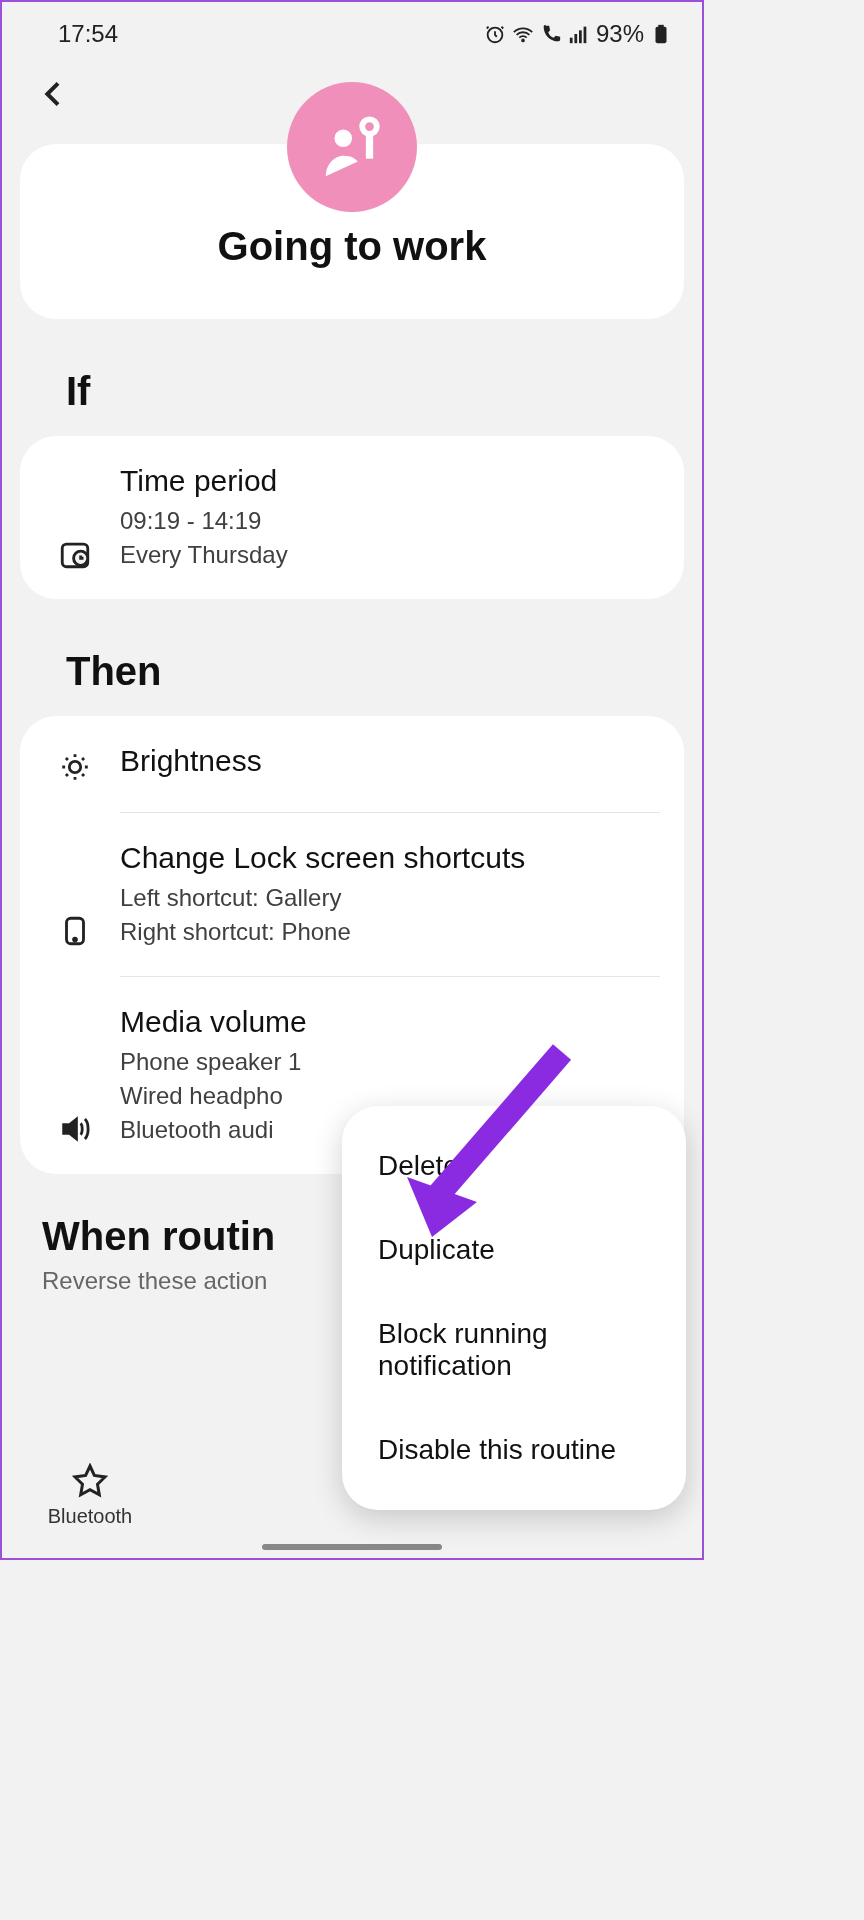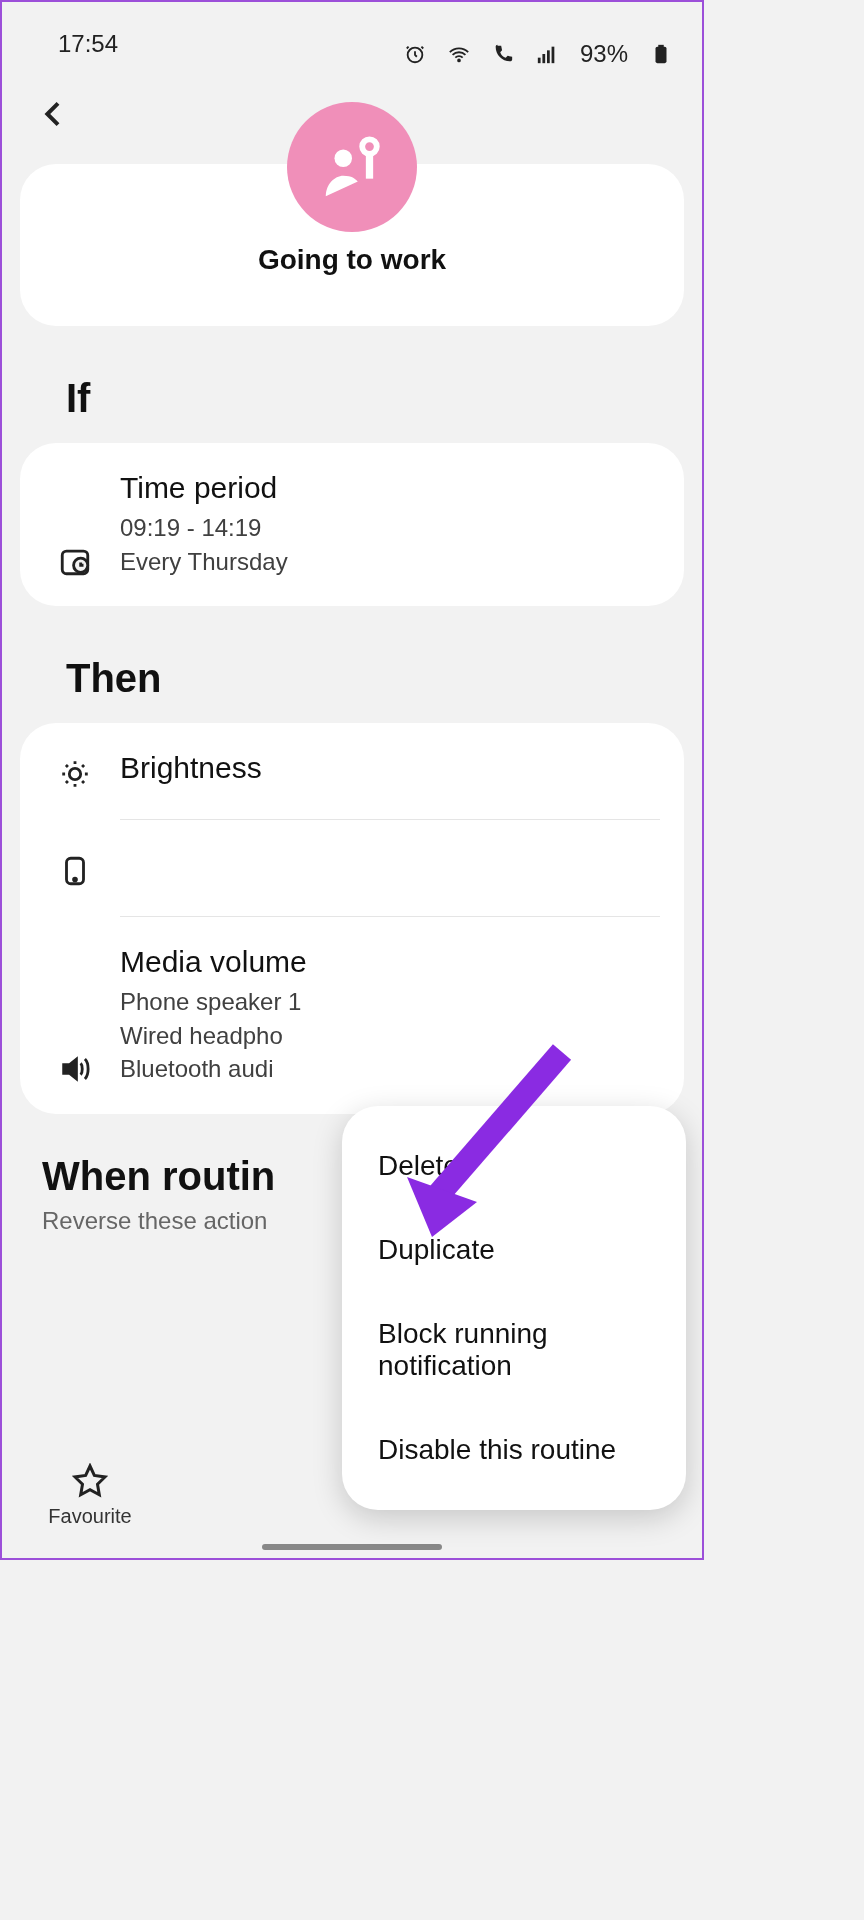--- a/index.html
+++ b/index.html
@@ -1,25 +1,25 @@
 <!DOCTYPE html>
 <html><head>
   <meta charset="utf-8">
   <style>
     *{margin:0;padding:0;box-sizing:border-box;font-family:sans-serif;}
     body{width:704px;height:1560px;background:#f2f2f2;border:2px solid #9c4fd9;position:relative;overflow:hidden;}
     .status-bar{display:flex;justify-content:space-between;align-items:center;padding:18px 30px 10px 56px;font-size:24px;color:#222;}
-    .status-right{display:flex;align-items:center;gap:22px;margin-top:20px;}
+    .status-right{display:flex;align-items:center;gap:6px;}
     .status-right svg{width:22px;height:22px;}
     .back-btn{padding:20px 36px 30px 36px;}
     .back-btn svg{width:32px;height:32px;}
     .hero-card{margin:0 18px;background:#fff;border-radius:36px;padding:50px 0 50px 0;display:flex;flex-direction:column;align-items:center;position:relative;}
     .routine-icon-circ{width:130px;height:130px;border-radius:50%;background:#f08fb9;display:flex;align-items:center;justify-content:center;position:absolute;top:-62px;left:50%;transform:translateX(-50%);}
     .routine-icon-circ svg{width:70px;height:70px;fill:#fff;}
-    .routine-title{font-size:28px;font-weight:700;color:#111;margin-top:30px;}
+    .routine-title{font-size:40px;font-weight:700;color:#111;margin-top:30px;}
     .section-label{font-size:40px;font-weight:700;color:#111;margin:50px 0 22px 64px;}
     .card{background:#fff;border-radius:36px;margin:0 18px;}
     .row{display:flex;align-items:flex-end;padding:28px 24px 28px 30px;}
     .row-icon{width:50px;display:flex;justify-content:center;padding-top:6px;}
     .row-icon svg{width:34px;height:34px;}
     .row-content{flex:1;padding-left:20px;}
     .row-title{font-size:30px;color:#111;font-weight:400;margin-bottom:6px;}
     .row-sub{font-size:24px;color:#404040;line-height:1.4;}
     .divider{height:1px;background:#e5e5e5;margin-left:100px;margin-right:24px;}
     .when-section{margin:40px 0 0 40px;}
@@ -118,20 +118,25 @@
     </div>
   </div>
   <div class="divider"></div>
   <div class="row">
     <div class="row-icon">
         <svg viewBox="0 0 24 24" fill="none" stroke="#222" stroke-width="2">
           <rect x="6" y="3" width="12" height="18" rx="3"></rect>
           <circle cx="12" cy="18" r="1" fill="#222"></circle>
         </svg>
       </div>
+    <div class="row-content">
+      <div class="row-title">Change Lock screen shortcuts</div>
+      <div class="row-sub">Left shortcut: Gallery</div>
+      <div class="row-sub">Right shortcut: Phone</div>
+    </div>
   </div>
   <div class="divider"></div>
   <div class="row">
     <div class="row-icon">
         <svg viewBox="0 0 24 24" fill="none" stroke="#222" stroke-width="2">
           <path d="M4 9v6h4l5 4V5L8 9H4z" fill="#222"></path>
           <path d="M16 8c1.5 1.5 1.5 6.5 0 8M19 5c3 3 3 11 0 14"></path>
         </svg>
       </div>
     <div class="row-content">
@@ -146,21 +151,21 @@
 <div class="when-section">
   <div class="when-title">When routin</div>
   <div class="when-sub">Reverse these action</div>
 </div>
 
 <div class="bottom-bar">
   <div class="bottom-item">
     <svg viewBox="0 0 24 24" fill="none" stroke="#222" stroke-width="2">
         <path d="M12 2l2.9 6.3L22 9.3l-5 4.9 1.2 7L12 17.8 5.8 21.2 7 14.2 2 9.3l7.1-1z"></path>
       </svg>
-    <span class="bottom-label">Favourite</span>
+    <span class="bottom-label">Bluetooth</span>
   </div>
 </div>
 
 <div class="home-indicator"></div>
 
 <div class="popup">
   <div class="popup-item">Delete</div>
   <div class="popup-item">Duplicate</div>
   <div class="popup-item">Block running notification</div>
   <div class="popup-item">Disable this routine</div>

